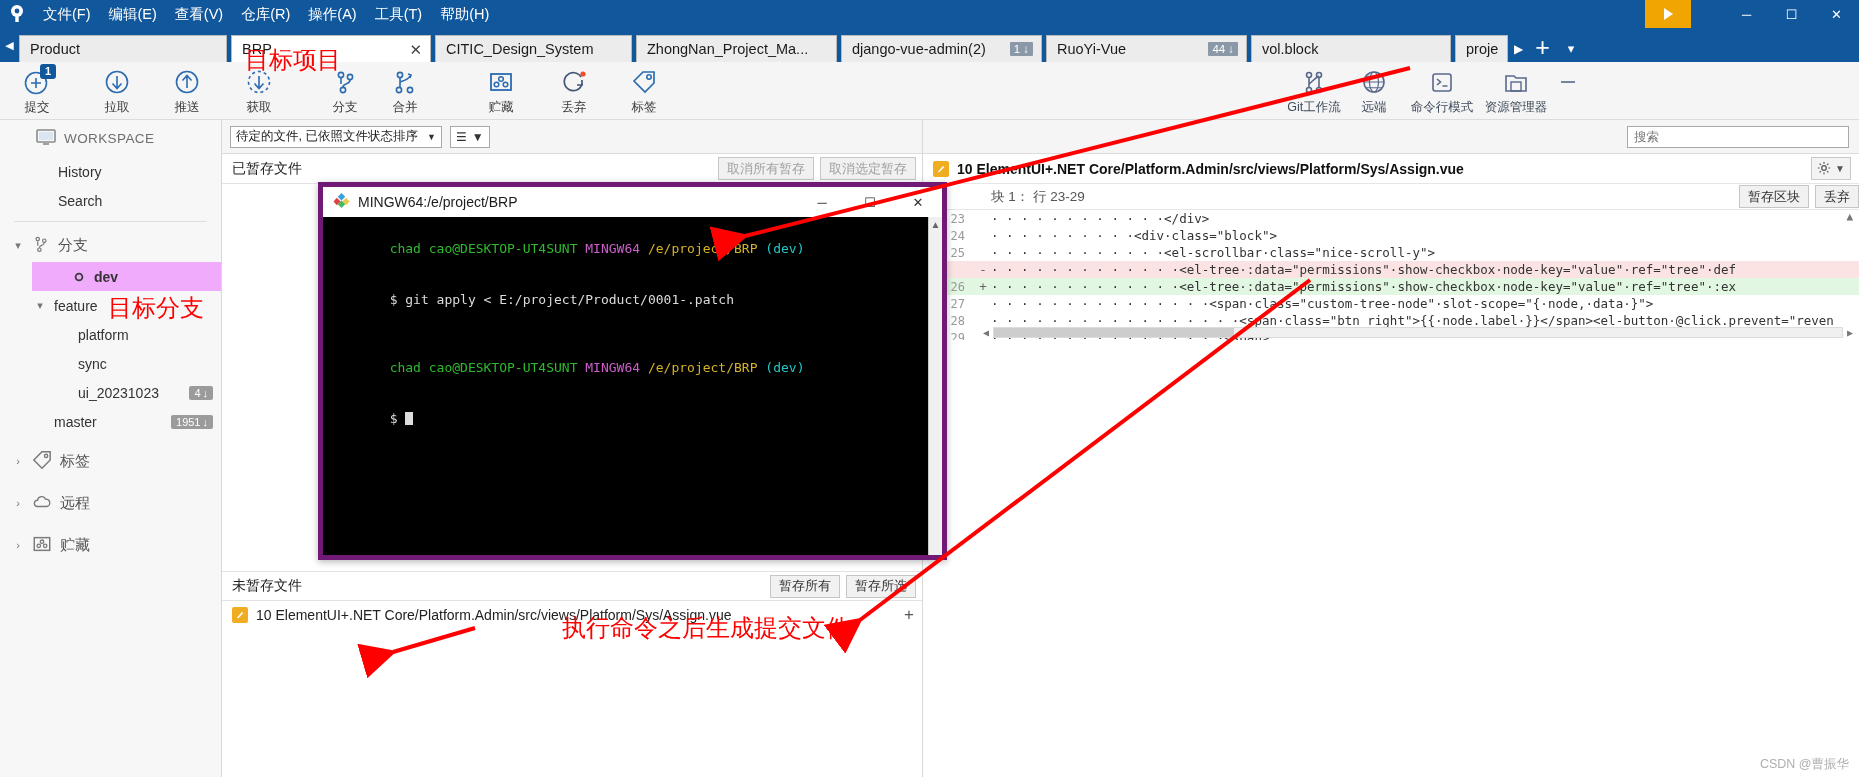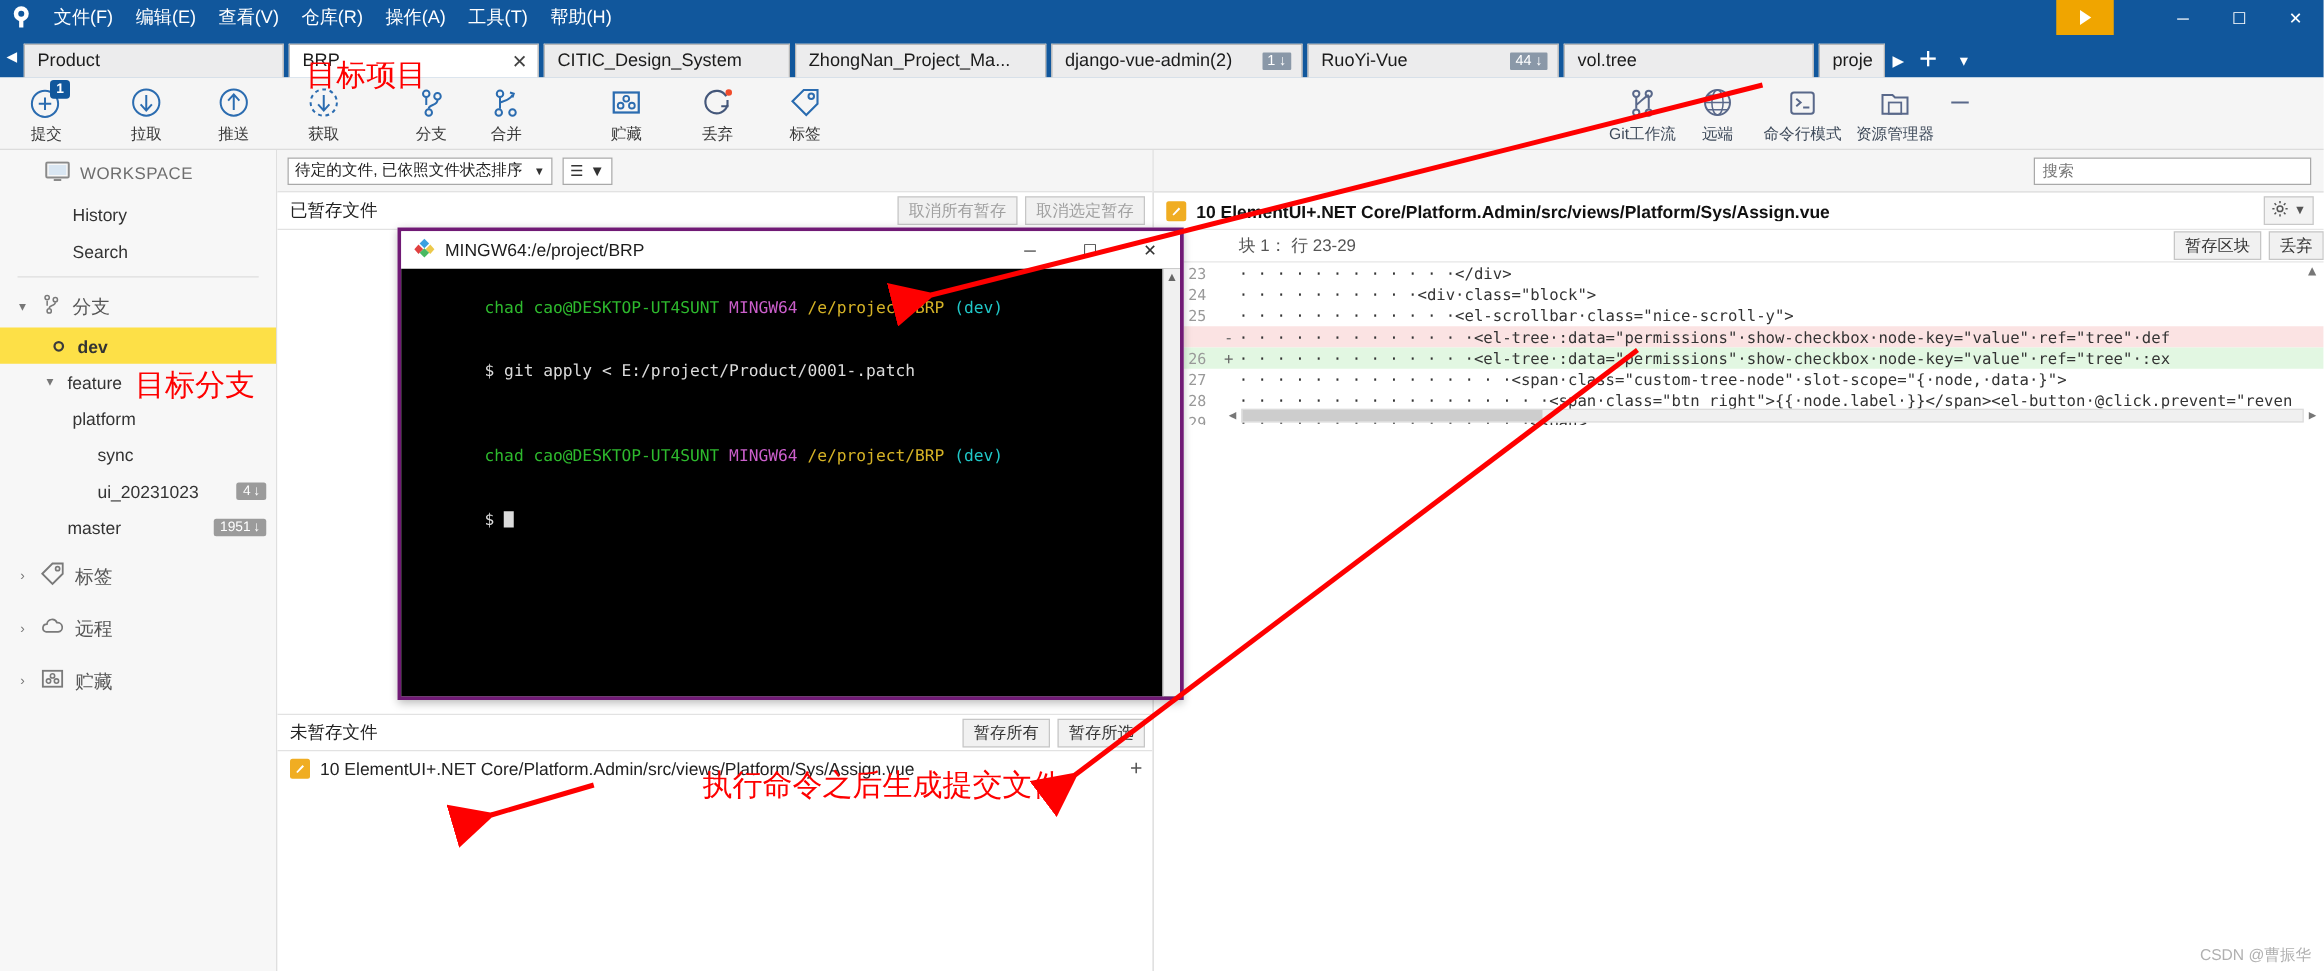--- a/index.html
+++ b/index.html
@@ -118,21 +118,21 @@
     display:flex; align-items:center; gap: 8px;
     padding: 9px 0 9px 36px; color: #6e6e6e; font-size: 13.5px;
     letter-spacing: 0.4px;
   }
   .side-row {
     height: 29px; display:flex; align-items:center;
     padding-left: 58px; color: #333; font-size: 14px;
     position: relative;
   }
   .side-row.sel { background: #2196f3; color: #fff; }
-  .side-row.sel2 { background: #fde047; }
+  .side-row.sel2 { background: #f0abfc; margin-left: 32px; }
   .side-group {
     height: 34px; display:flex; align-items:center; gap: 8px;
     padding-left: 12px; color: #555; font-size: 15px;
   }
   .side-sep { height:1px; background:#dedede; margin: 6px 14px; }
   .chev { width: 12px; color:#777; font-size: 11px; display:inline-block; text-align:center;}
   .side-badge {
     position: absolute; right: 8px;
     background: #9b9b9b; color:#fff; font-size: 11px;
     padding: 1px 5px; border-radius: 2px;
@@ -233,21 +233,21 @@
   .hscroll-track { flex:1; height: 11px; background:#f0f0f0; border:1px solid #dcdcdc; position:relative;}
   .hscroll-thumb { position:absolute; left:0; top:0; height: 9px; width: 240px; background:#cdcdcd;}
   .scroll-arrow { color:#777; font-size: 10px; }
   .vscroll-up {
     position:absolute; right:6px; top:0; color:#777; font-size:11px;
   }
 
   
   .term {
     position: absolute; left: 318px; top: 182px; width: 629px; height: 378px;
-    background: #ffffff; border: 3px solid #701a75;
+    background: #ffffff; border: 5px solid #701a75;
     box-shadow: 0 2px 7px rgba(0,0,0,0.28);
   }
   .term-title {
     height: 30px; background: #ffffff; display:flex; align-items:center;
     padding-left: 10px; font-size: 14px; color:#1c1c1c;
   }
   .term-title .tt-label { margin-left: 8px; }
   .term-ctrls { margin-left:auto; display:flex; height: 30px; }
   .term-ctrl { width: 48px; display:flex; align-items:center; justify-content:center; color:#333; font-size: 13px;}
   .term-body {
@@ -338,21 +338,21 @@
       </span>
     </div>
     <div class="tab" style="width:201px">
       <span class="tab-label">RuoYi-Vue</span>
       <span class="tab-count">
         <span>44</span>
         <span>↓</span>
       </span>
     </div>
     <div class="tab" style="width:200px">
-      <span class="tab-label">vol.tree</span>
+      <span class="tab-label">vol.block</span>
     </div>
     <div class="tab" style="width:53px">
       <span class="tab-label">proje</span>
     </div>
     <div class="tab-more">▶</div>
     <div class="tab-add">+</div>
     <div class="tab-caret">▾</div>
   </div>
 
   <div class="toolbar">
@@ -549,21 +549,21 @@
           </svg>
       </span>
       <span class="bold">dev</span>
     </div>
 
     <div class="side-row" style="padding-left:34px">
       <span class="chev" style="margin-right:8px">▾</span>
       <span>feature</span>
     </div>
 
-    <div class="side-row" style="padding-left:58px">
+    <div class="side-row" style="padding-left:78px">
       <span>platform</span>
     </div>
     <div class="side-row" style="padding-left:78px">
       <span>sync</span>
     </div>
     <div class="side-row" style="padding-left:78px">
       <span>ui_20231023</span>
       <span class="side-badge">
         <span>4</span>
         <span>↓</span>

